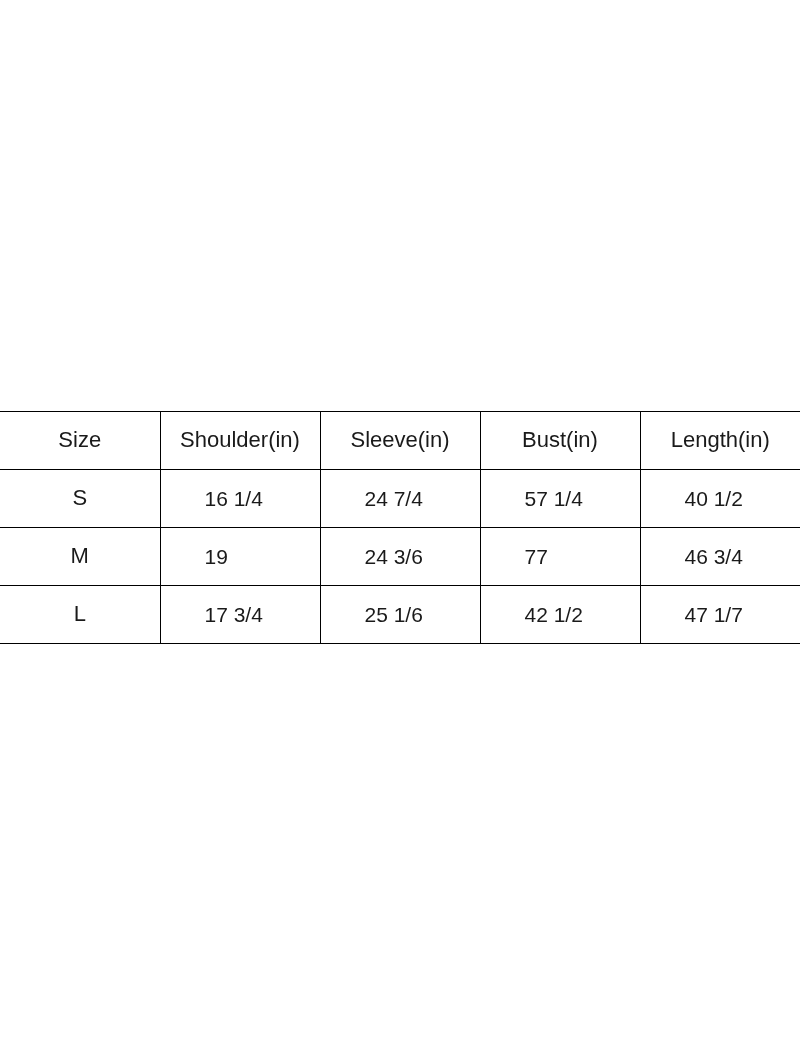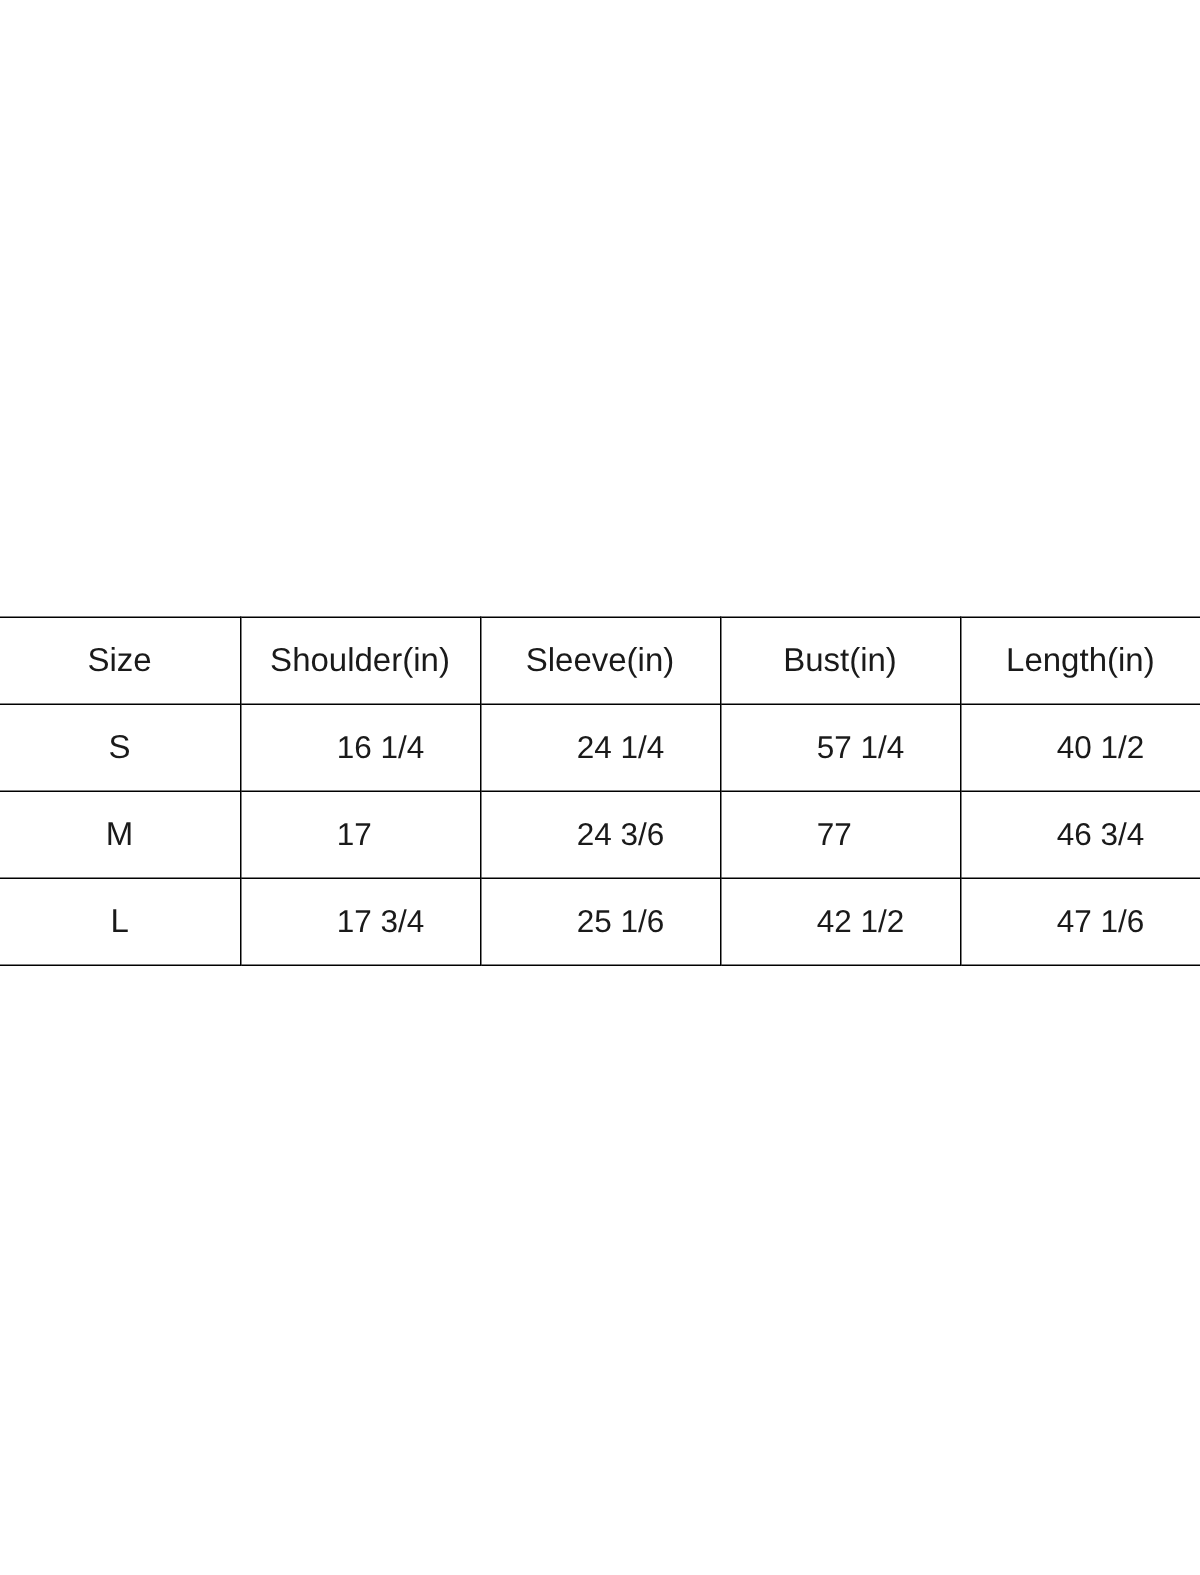--- a/index.html
+++ b/index.html
@@ -67,21 +67,21 @@
 
   
   table.size-table tbody td.size-cell {
     text-align: center;
     font-size: 22px;
   }
 
   
   table.size-table tbody td.meas-cell {
     text-align: left;
-    padding-left: 64px;
+    padding-left: 44px;
     font-size: 21px;
   }
 </style>
 </head>
 <body>
 
 <div class="size-chart">
   <table class="size-table">
     <colgroup>
       <col class="c0">
@@ -96,33 +96,33 @@
         <th>Shoulder(in)</th>
         <th>Sleeve(in)</th>
         <th>Bust(in)</th>
         <th>Length(in)</th>
       </tr>
     </thead>
     <tbody>
       <tr>
         <td class="size-cell">S</td>
         <td class="meas-cell">16 1/4</td>
-        <td class="meas-cell">24 1/4</td>
+        <td class="meas-cell">24 7/4</td>
         <td class="meas-cell">57 1/4</td>
         <td class="meas-cell">40 1/2</td>
       </tr>
       <tr>
         <td class="size-cell">M</td>
-        <td class="meas-cell">17</td>
+        <td class="meas-cell">19</td>
         <td class="meas-cell">24 3/6</td>
         <td class="meas-cell">77</td>
         <td class="meas-cell">46 3/4</td>
       </tr>
       <tr>
         <td class="size-cell">L</td>
         <td class="meas-cell">17 3/4</td>
         <td class="meas-cell">25 1/6</td>
         <td class="meas-cell">42 1/2</td>
-        <td class="meas-cell">47 1/6</td>
+        <td class="meas-cell">47 1/7</td>
       </tr>
     </tbody>
   </table>
 </div>
 
 </body></html>

